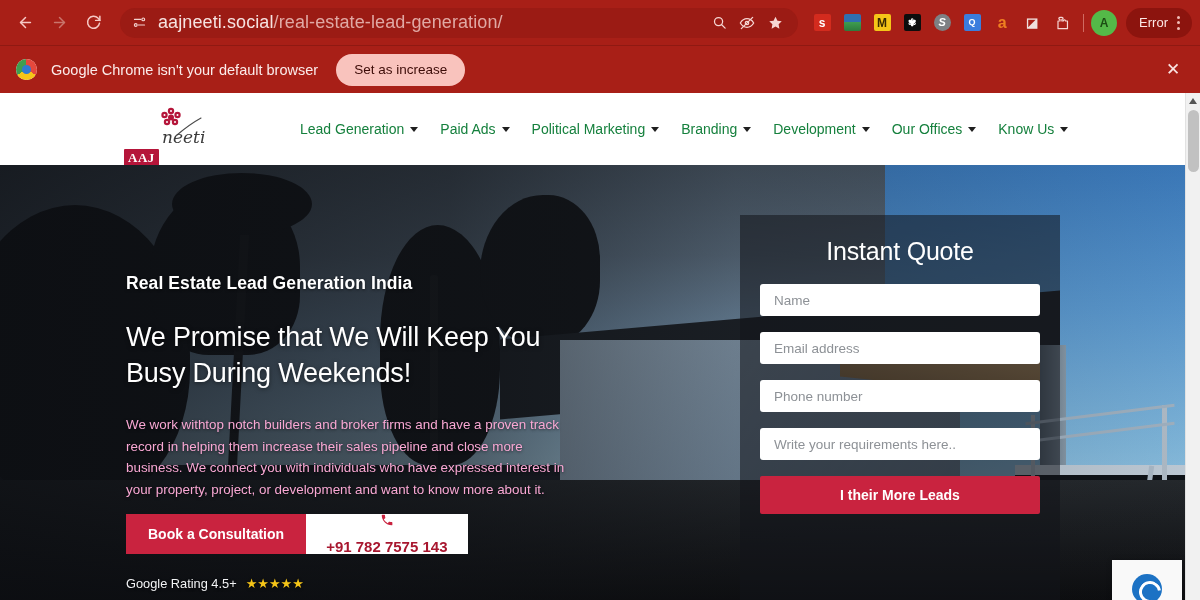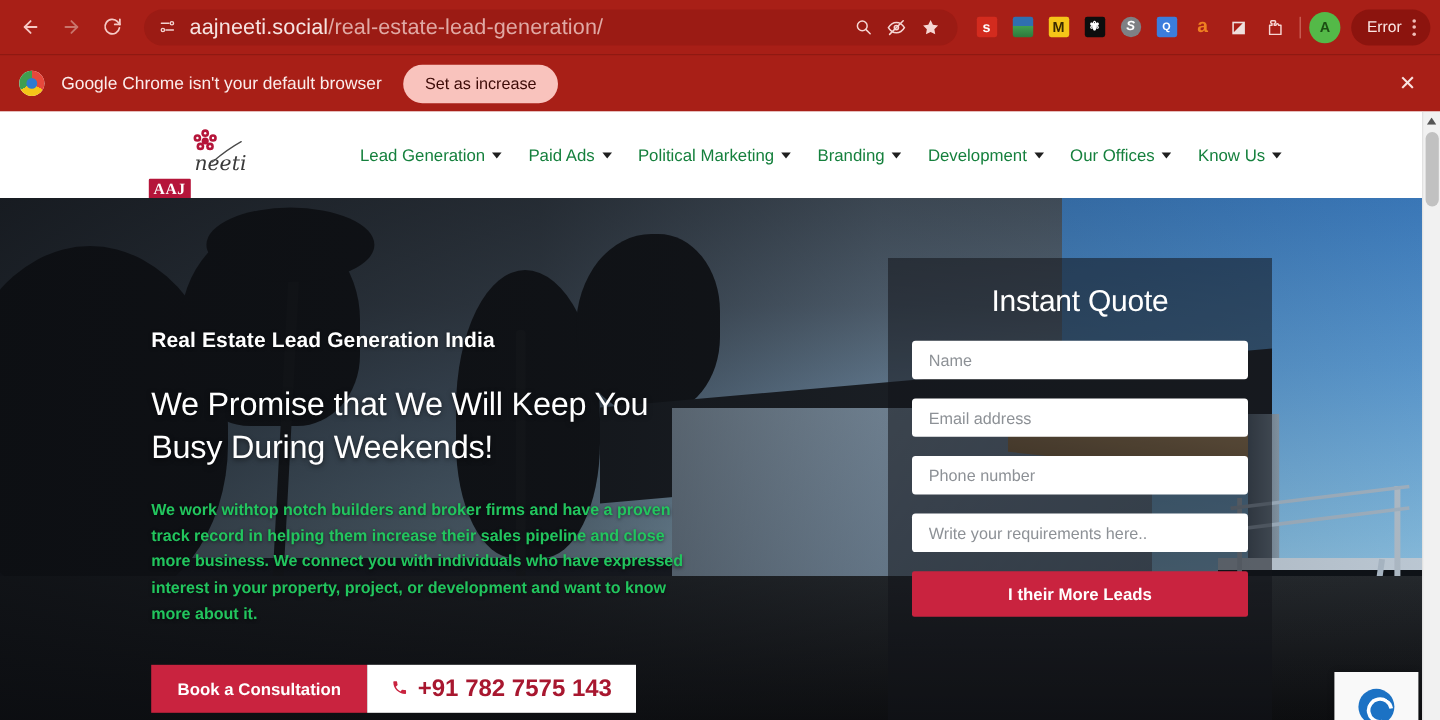--- a/index.html
+++ b/index.html
@@ -408,51 +408,51 @@
     font-size: 27px;
     font-weight: normal;
     line-height: 1.33;
     letter-spacing: -0.2px;
     margin-bottom: 22px;
     text-shadow: 0 1px 4px rgba(0,0,0,.5);
   }
   .subcopy {
     font-size: 13.4px;
     line-height: 1.62;
-    color: #22c55e;
-    margin-bottom: 32px;
+    color: #f9a8d4;
+    margin-bottom: 13px;
     text-shadow: 0 1px 3px rgba(0,0,0,.6);
     max-width: 452px;
-    font-weight: bold;
   }
   .cta-row { display: flex; align-items: stretch; }
   .btn-primary {
     background: #c9233f;
     color: #fff;
     font-size: 14px;
     font-weight: bold;
     padding: 0 22px;
     height: 40px;
     display: flex; align-items: center; justify-content: center;
     border: none;
     font-family: inherit;
     cursor: pointer;
   }
   .btn-phone {
     background: #fff;
     color: #a8172f;
-    font-size: 20px;
+    font-size: 15px;
     font-weight: bold;
     padding: 0 20px;
     height: 40px;
     display: flex; align-items: center; justify-content: center;
     gap: 8px;
     border: none;
     font-family: inherit;
     cursor: pointer;
+    flex-direction: column;
   }
   .rating-row {
     display: flex; align-items: center; gap: 9px;
     margin-top: 22px;
     font-size: 12.8px;
     color: #f2f3f5;
     text-shadow: 0 1px 3px rgba(0,0,0,.6);
   }
   .stars { display: flex; gap: 1px; color: #f5c518; font-size: 13px; letter-spacing: 0px; }
 

